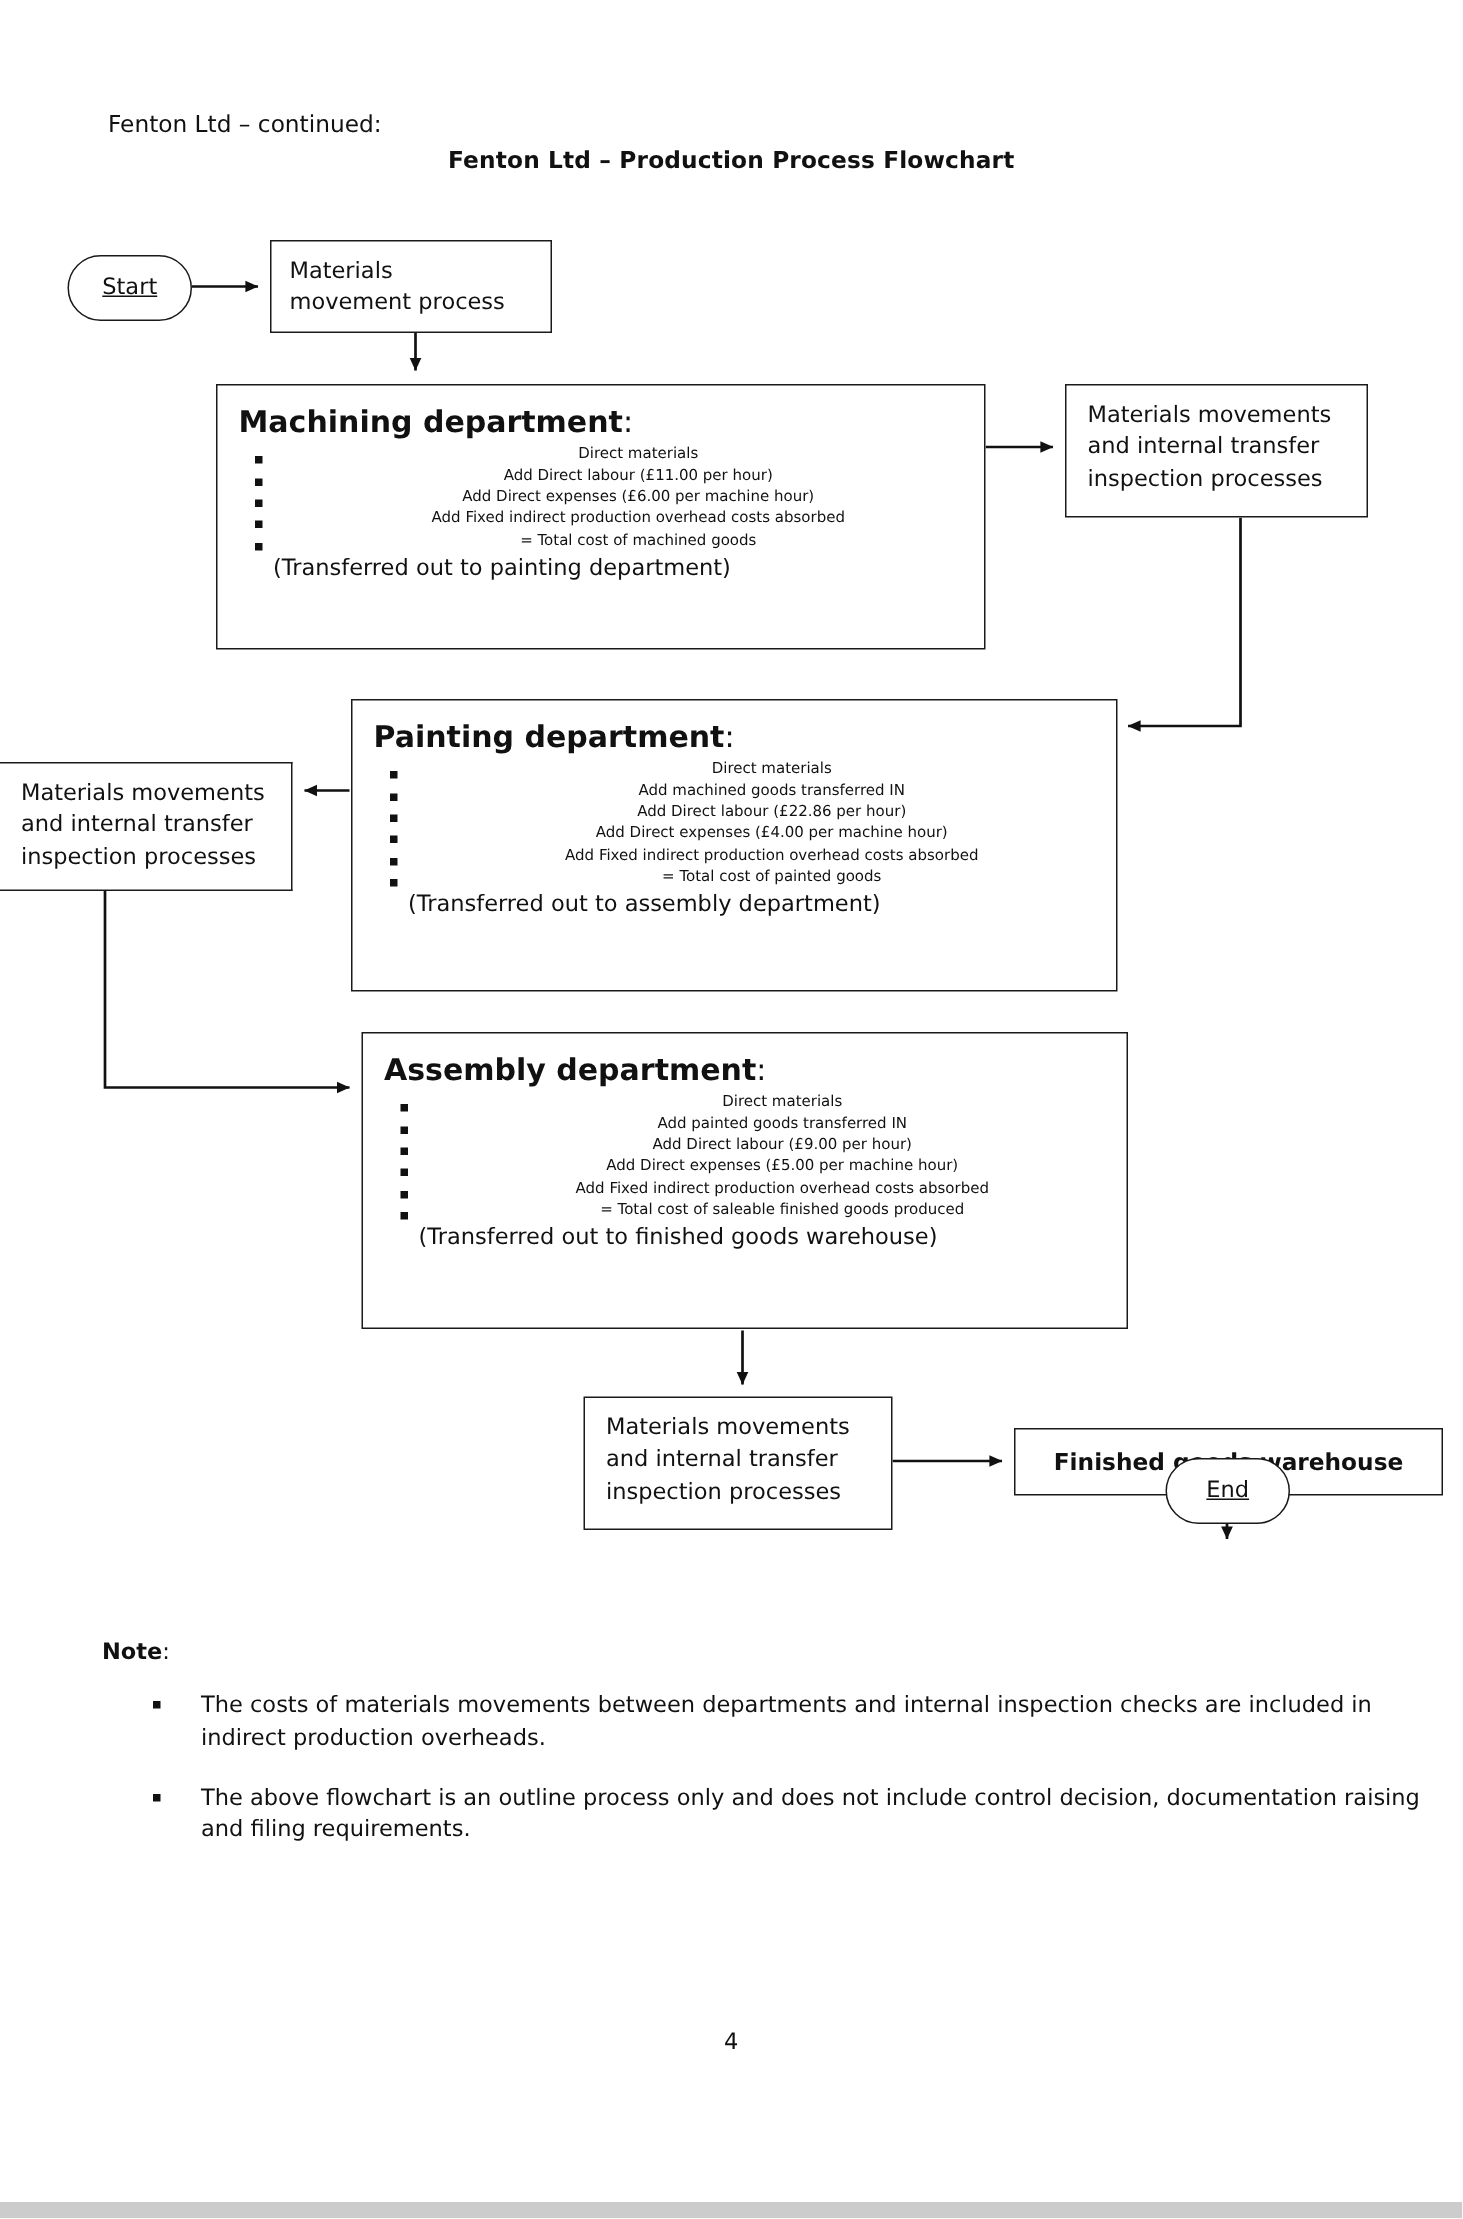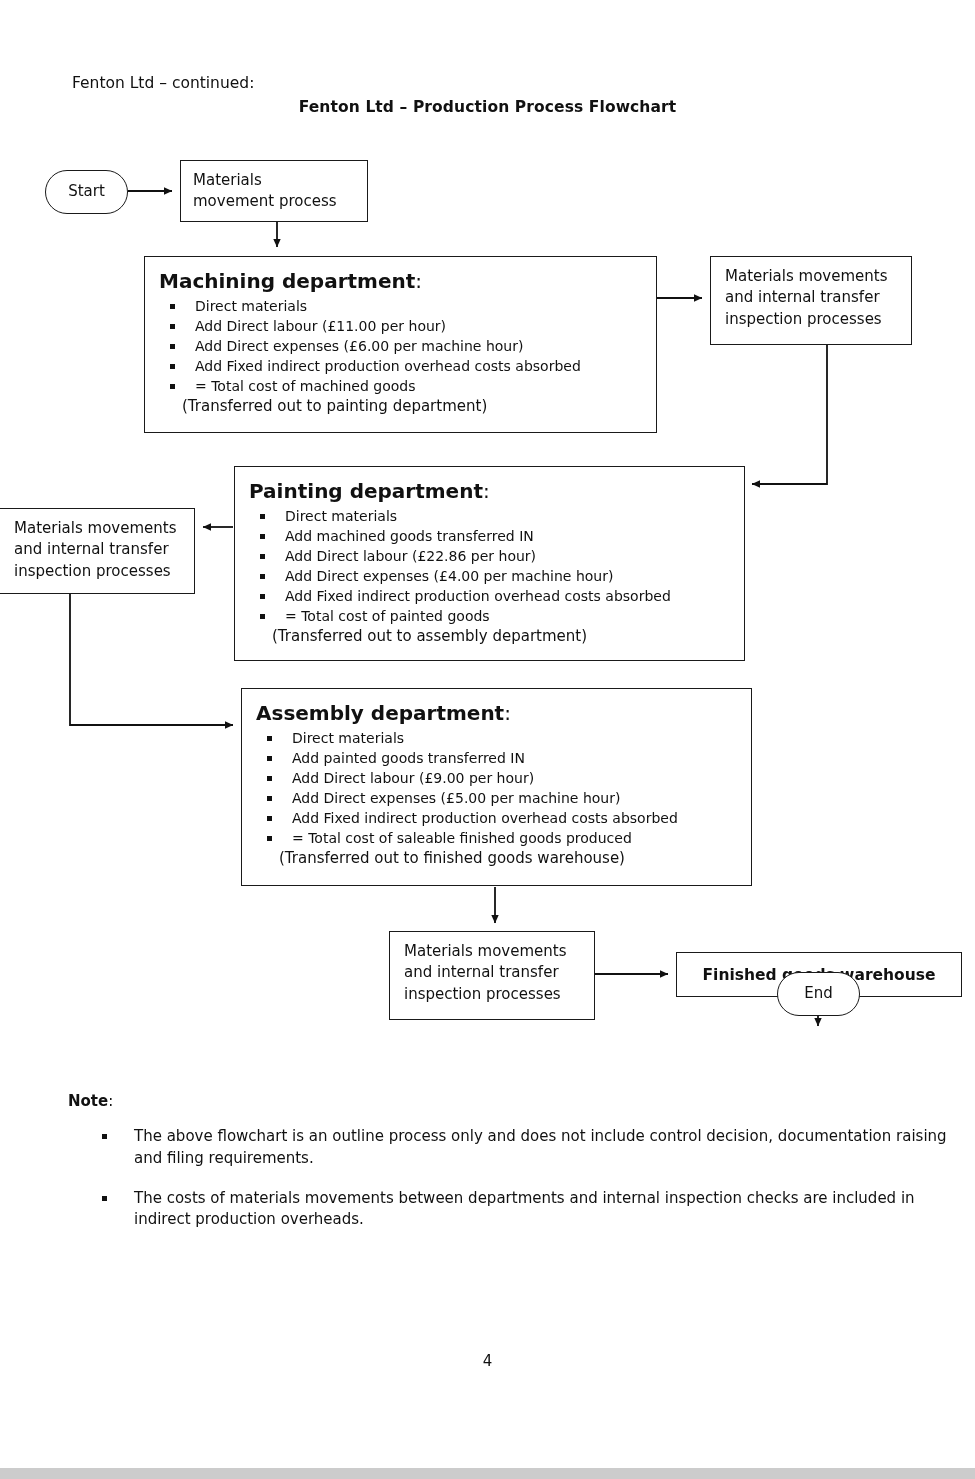--- a/index.html
+++ b/index.html
@@ -55,20 +55,21 @@
     background: #ffffff;
     font-size: 15px;
     line-height: 1.42;
   }
   .node.capsule {
     border-radius: 22px;
     display: flex;
     align-items: center;
     justify-content: center;
     font-size: 15px;
+    text-decoration: underline;
   }
   .node.simple {
     padding: 9px 0 0 14px;
   }
   .node.center-bold {
     display: flex;
     align-items: center;
     justify-content: center;
     font-weight: bold;
     font-size: 15.5px;
@@ -89,23 +90,24 @@
   .dept-title .plain { font-weight: normal; }
 
   ul.dept-list {
     margin: 0;
     padding: 0;
     list-style: none;
   }
   ul.dept-list li {
     position: relative;
     padding-left: 38px;
-    font-size: 14px;
+    font-size: 10px;
     line-height: 1.43;
     white-space: nowrap;
+    text-align: center;
   }
   ul.dept-list li .sq {
     position: absolute;
     left: 13px;
     top: 8px;
     width: 5px;
     height: 5px;
     background: #111111;
   }
   .dept-tail {
@@ -281,21 +283,21 @@
 
   <div class="node capsule" style="left:777px; top:972px; width:83px; height:44px;">
     <span>End</span>
   </div>
 
   <div class="note-wrap">
     <div class="note-head">
       <span>Note</span><span class="plain">:</span>
     </div>
     <ul class="note-list">
+      <li><span class="sq"></span><span>The costs of materials movements between departments and internal inspection checks are included in indirect production overheads.</span></li>
       <li><span class="sq"></span><span>The above flowchart is an outline process only and does not include control decision, documentation raising and filing requirements.</span></li>
-      <li><span class="sq"></span><span>The costs of materials movements between departments and internal inspection checks are included in indirect production overheads.</span></li>
     </ul>
   </div>
 
   <div class="page-no">4</div>
   <div class="bottom-bar"></div>
 
 </div>
 
 </body></html>

